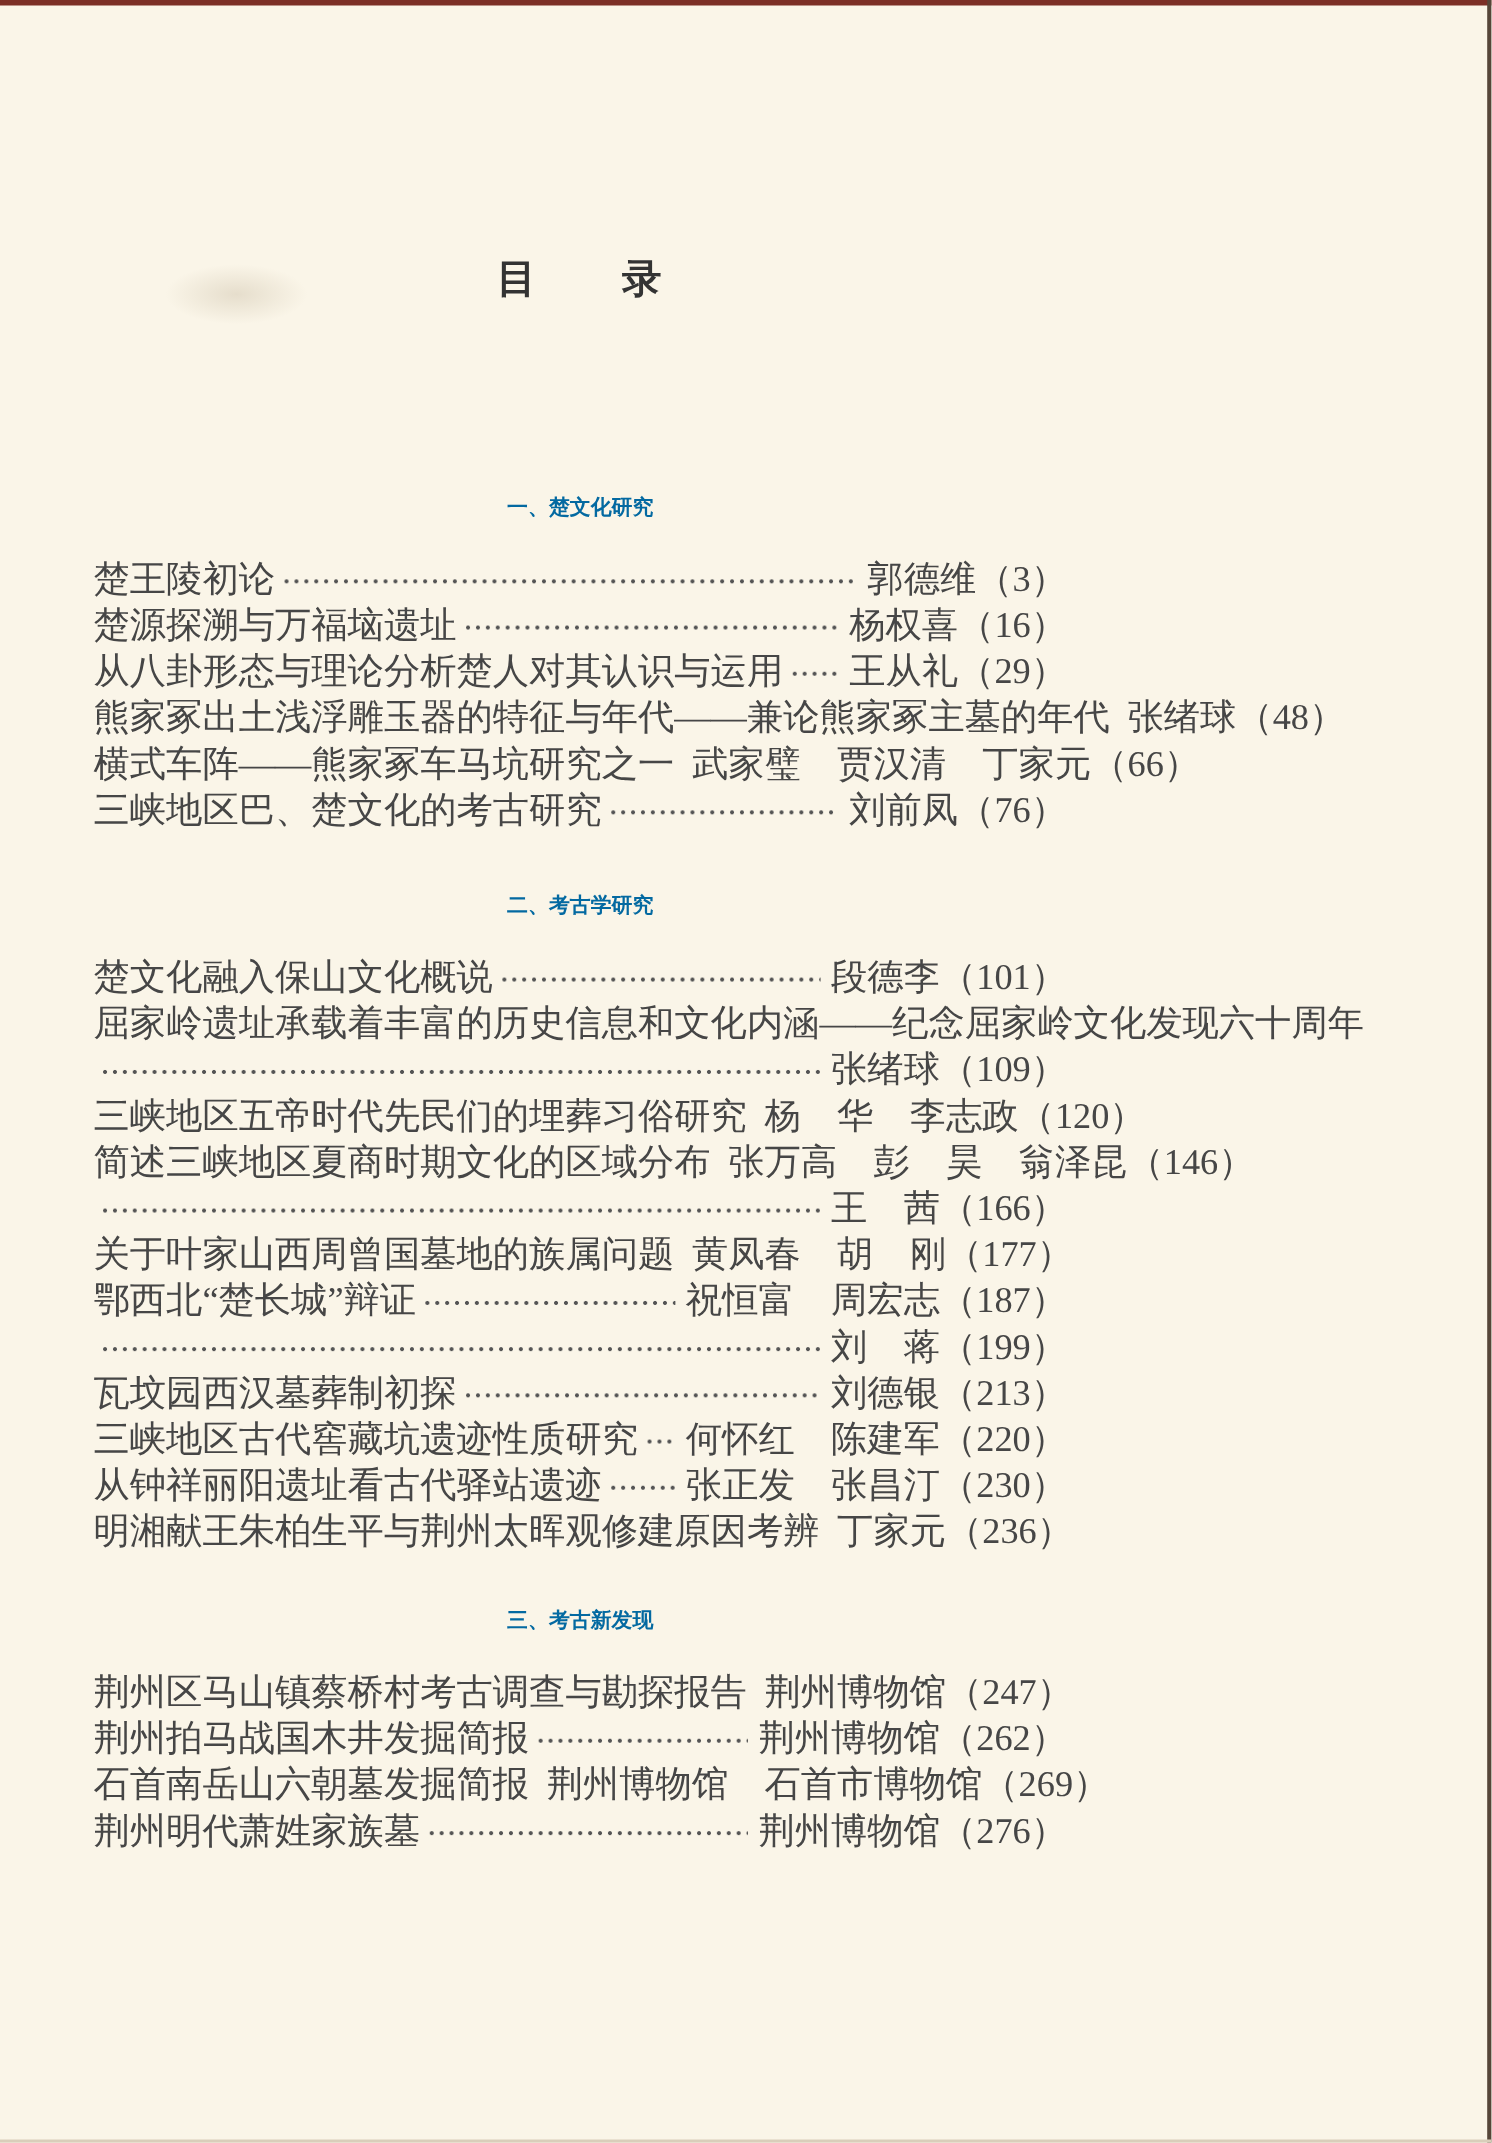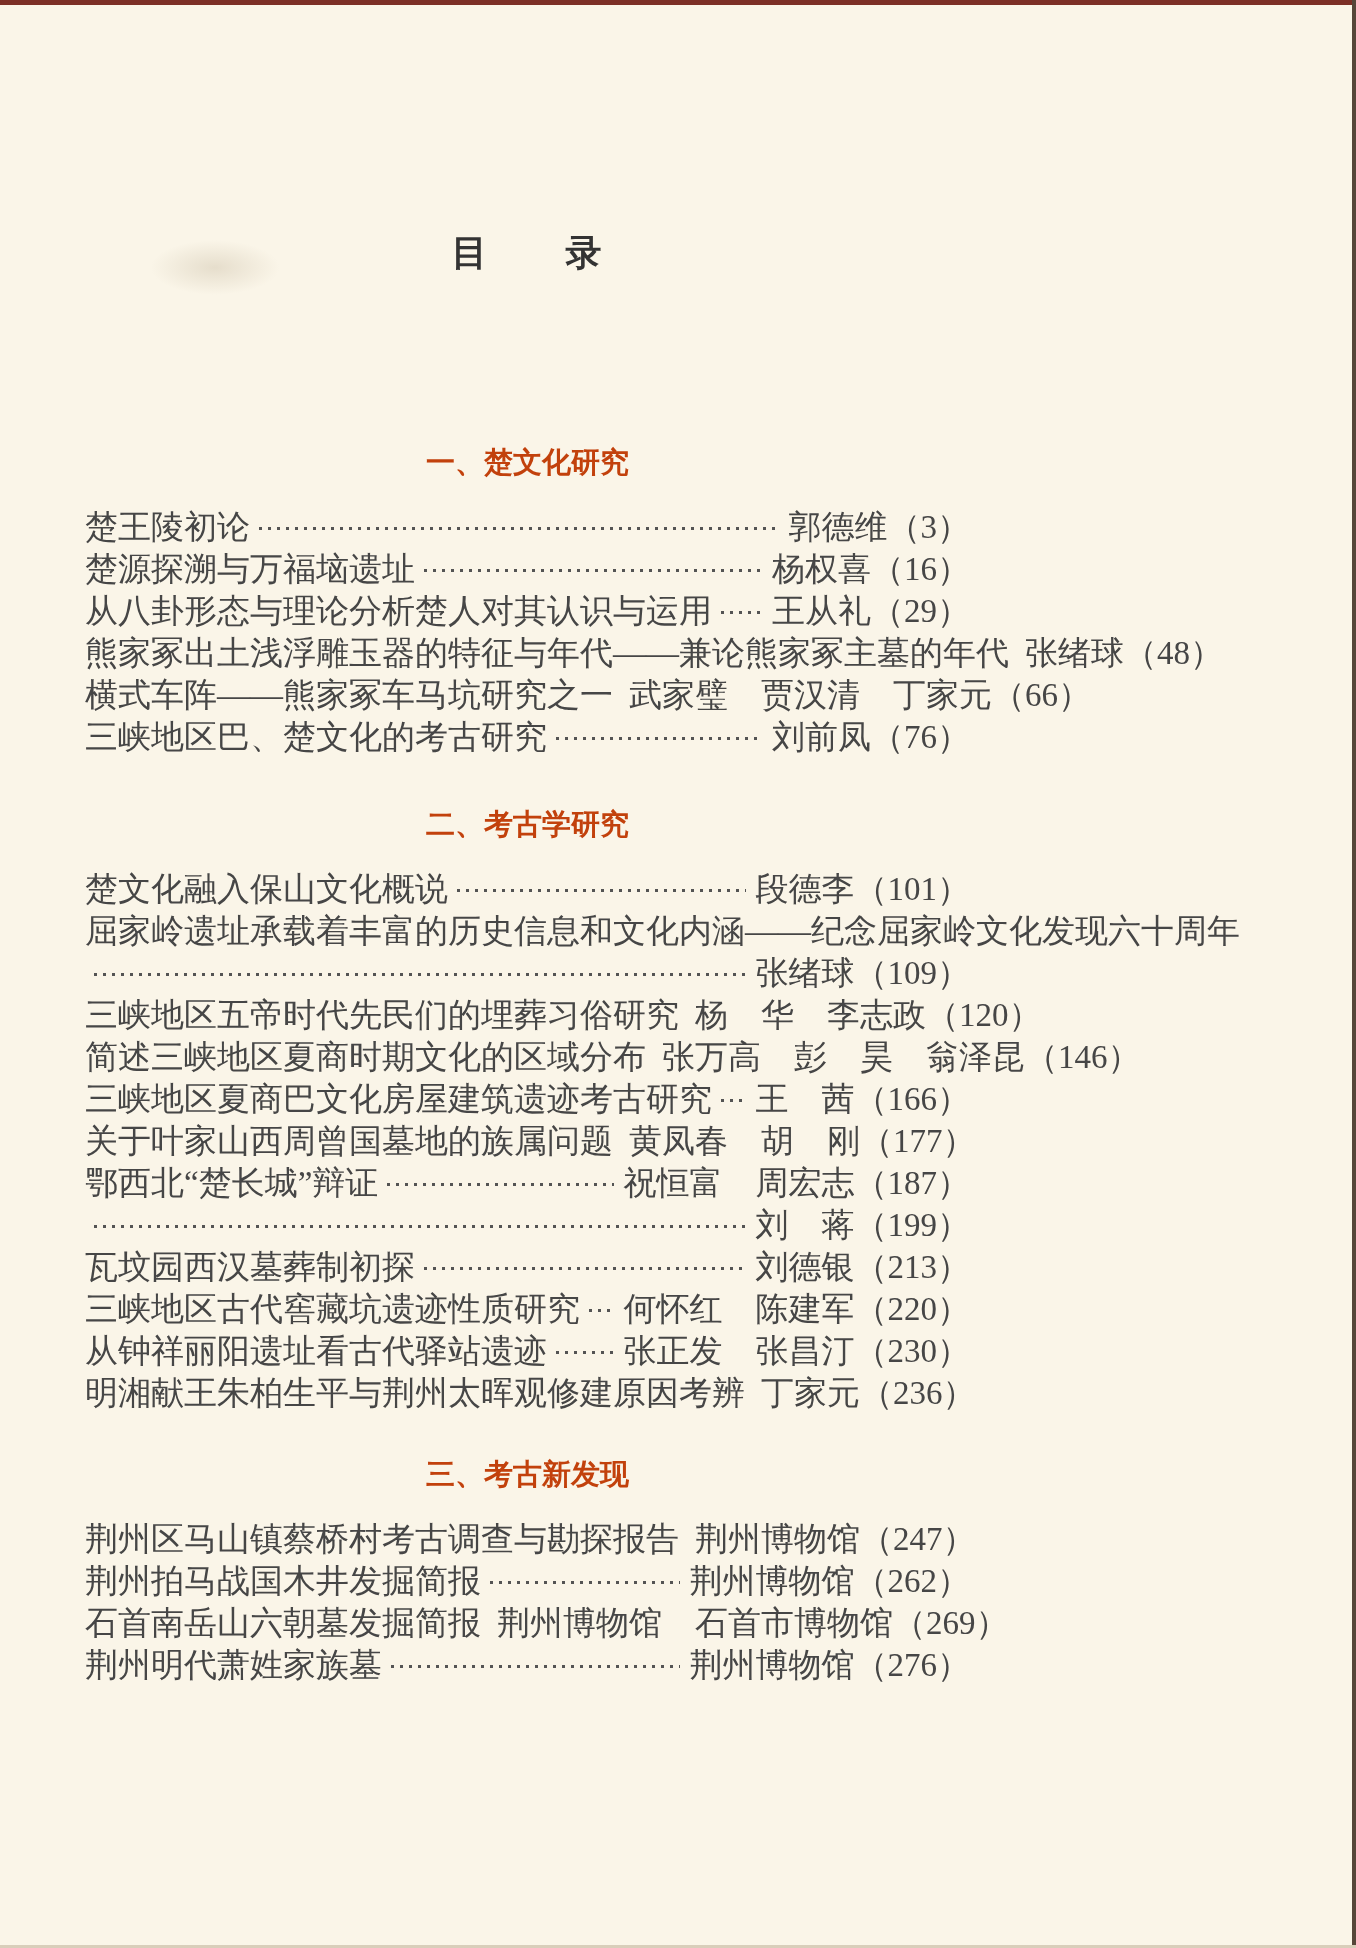--- a/index.html
+++ b/index.html
@@ -26,21 +26,21 @@
     margin: 0; padding-top: 222px;
     text-align: center;
     font-size: 36px; font-weight: bold;
     color: #333;
     letter-spacing: 2px;
     line-height: 62px;
   }
   h2.sec-heading {
     margin: 0; text-align: center;
     font-family: "Liberation Sans", "DejaVu Sans", sans-serif;
-    font-size: 29px; font-weight: bold; color: #c2410c;
+    font-size: 19px; font-weight: bold; color: #0369a1;
     line-height: 40px;
   }
   .section-1 h2.sec-heading { margin-top: 158px; }
   .section-2 h2.sec-heading { margin-top: 46px; }
   .section-3 h2.sec-heading { margin-top: 40px; }
   .entries { margin-top: 24px; }
   .entry { font-size: 33px; height: 42px; line-height: 42px; color: #464646; }
   .entry.flex, .entry .line.flex { display:flex; align-items:center; }
   .entry.wrap { height: 84px; }
   .entry.wrap .line { height: 42px; line-height: 42px; }
@@ -135,21 +135,20 @@
               <span class="a">杨　华　李志政</span>
               <span class="p">120</span>
             </div>
             <div class="entry flex">
               <span class="t">简述三峡地区夏商时期文化的区域分布</span>
               <span class="dots"></span>
               <span class="a">张万高　彭　昊　翁泽昆</span>
               <span class="p">146</span>
             </div>
             <div class="entry flex">
-              <span class="t">三峡地区夏商巴文化房屋建筑遗迹考古研究</span>
               <span class="dots"></span>
               <span class="a">王　茜</span>
               <span class="p">166</span>
             </div>
             <div class="entry flex">
               <span class="t">关于叶家山西周曾国墓地的族属问题</span>
               <span class="dots"></span>
               <span class="a">黄凤春　胡　刚</span>
               <span class="p">177</span>
             </div>

